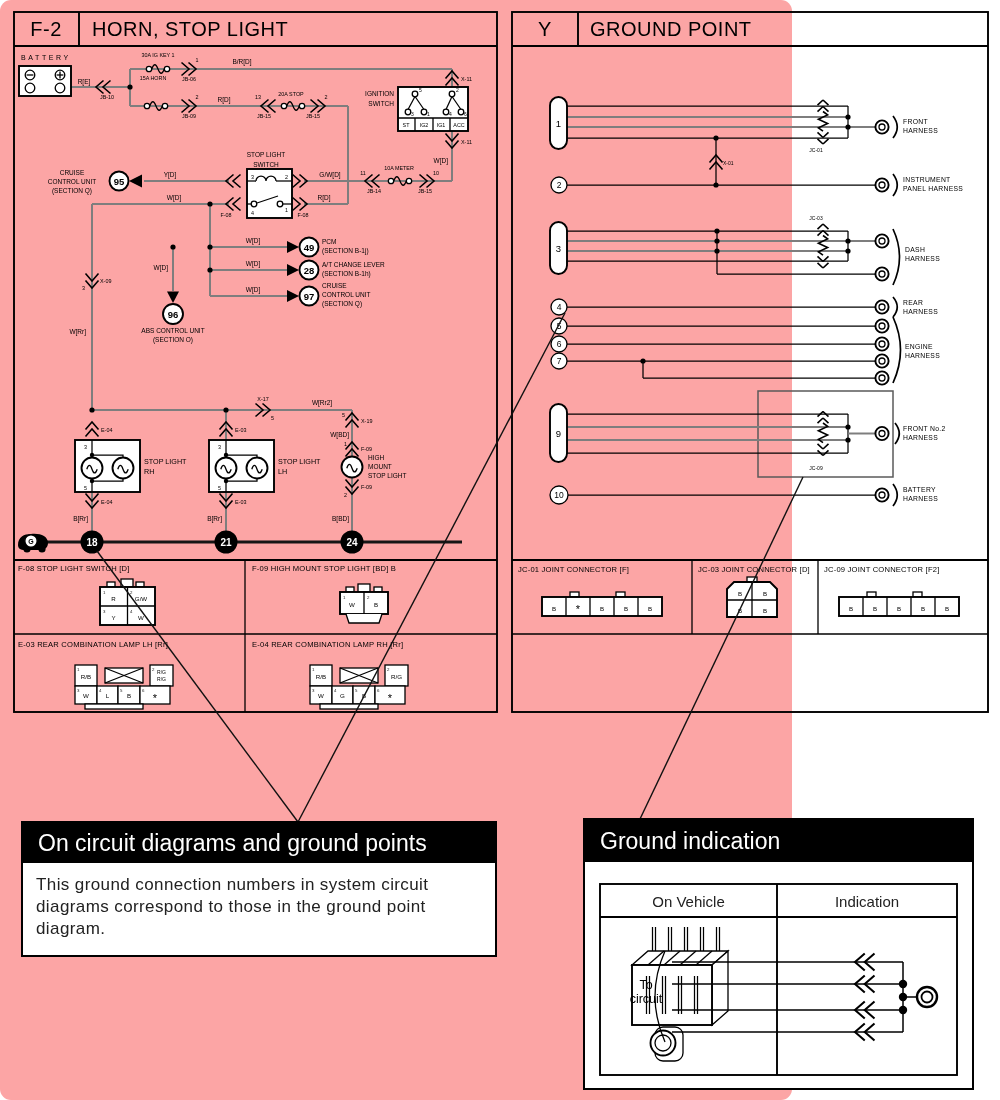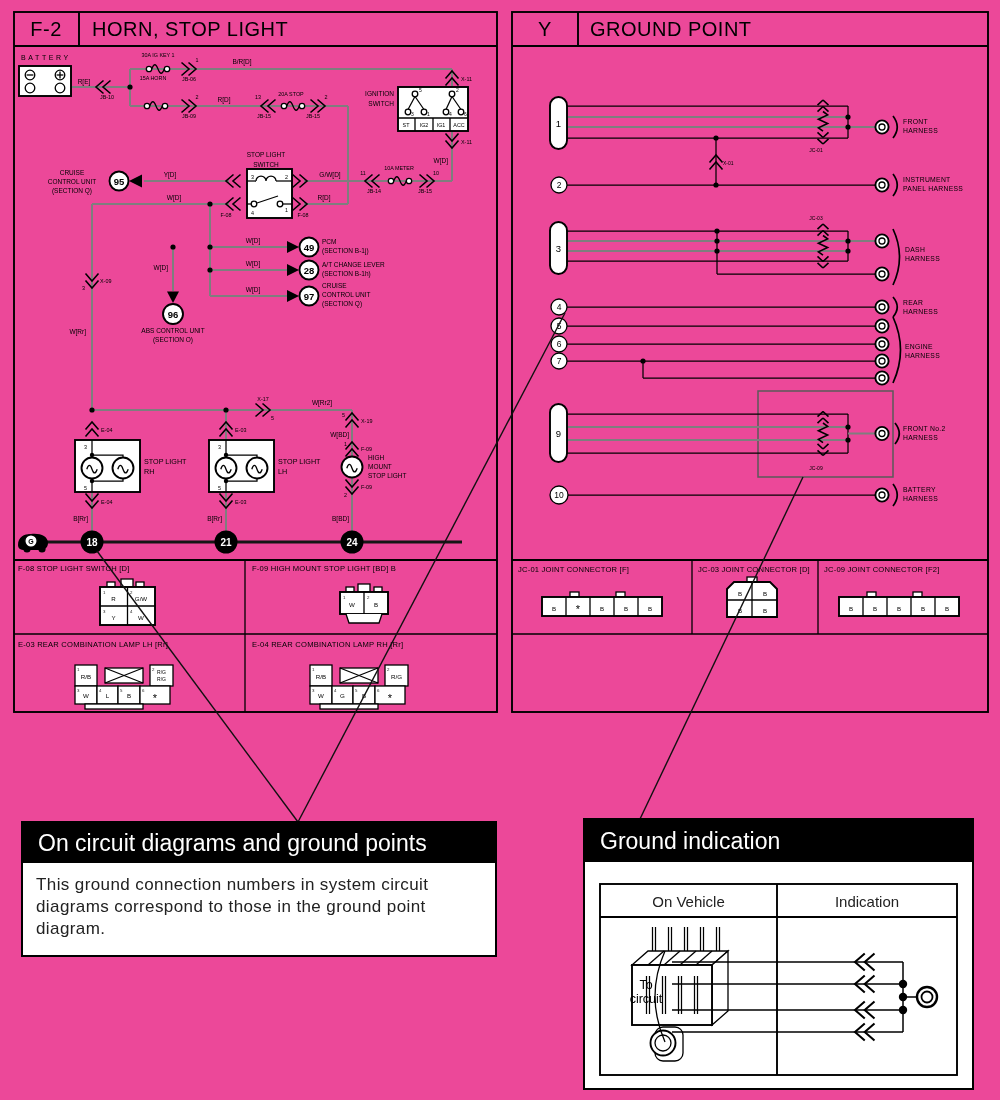--- a/index.html
+++ b/index.html
@@ -1,16 +1,16 @@
 <!DOCTYPE html>
 <html><head>
 <meta charset="utf-8">
 <style>
   html,body{margin:0;padding:0;background:#fff;}
-  #canvas{position:relative;width:1000px;height:1100px;background:#ec4899;font-family:"Liberation Sans",sans-serif;}
+  #canvas{position:relative;width:792px;height:1100px;background:#fca5a5;font-family:"Liberation Sans",sans-serif;border-radius:11px;}
   svg text{font-family:"Liberation Sans",sans-serif;fill:#000;}
   .hdr{font-size:20px;letter-spacing:.5px}
   .lblsp{font-size:7px;letter-spacing:2.6px}
   .sm{font-size:6.5px}
   .xs{font-size:5.4px}
   .xs4{font-size:4.4px;fill:#222}
   .jc{font-size:5px}
   .cc{font-size:6.2px}
   .star{font-size:11px}
   .ct{font-size:7.6px;letter-spacing:.2px}

